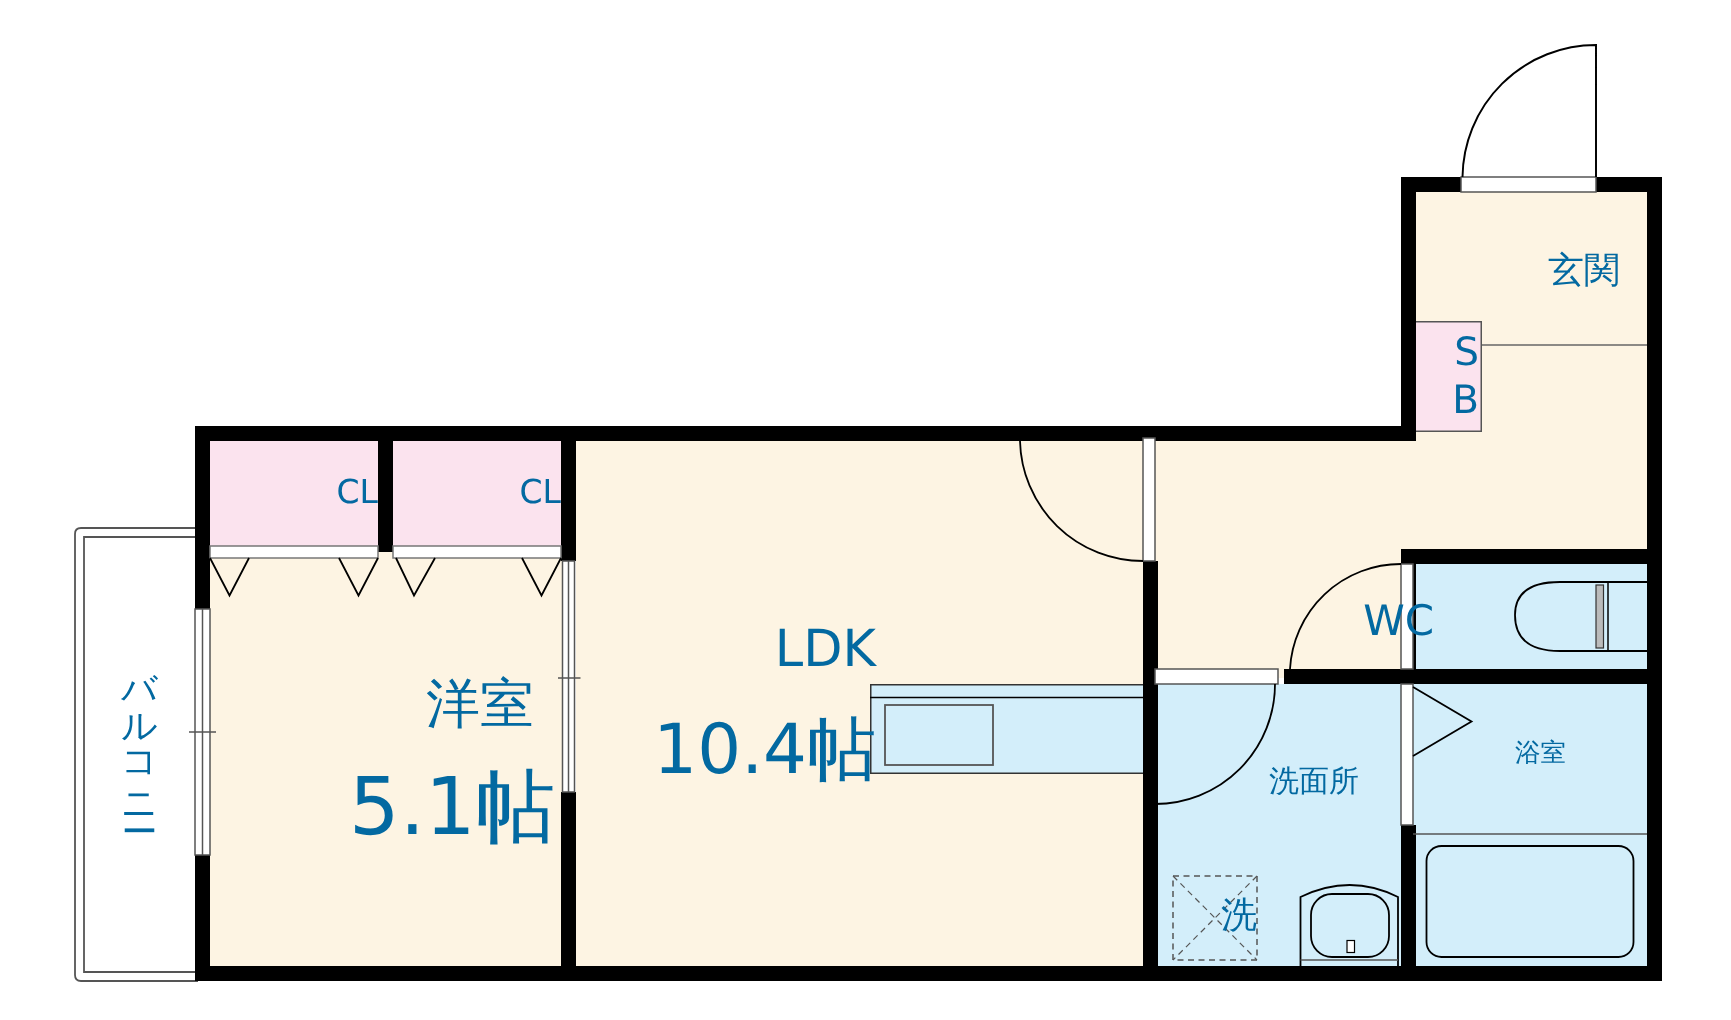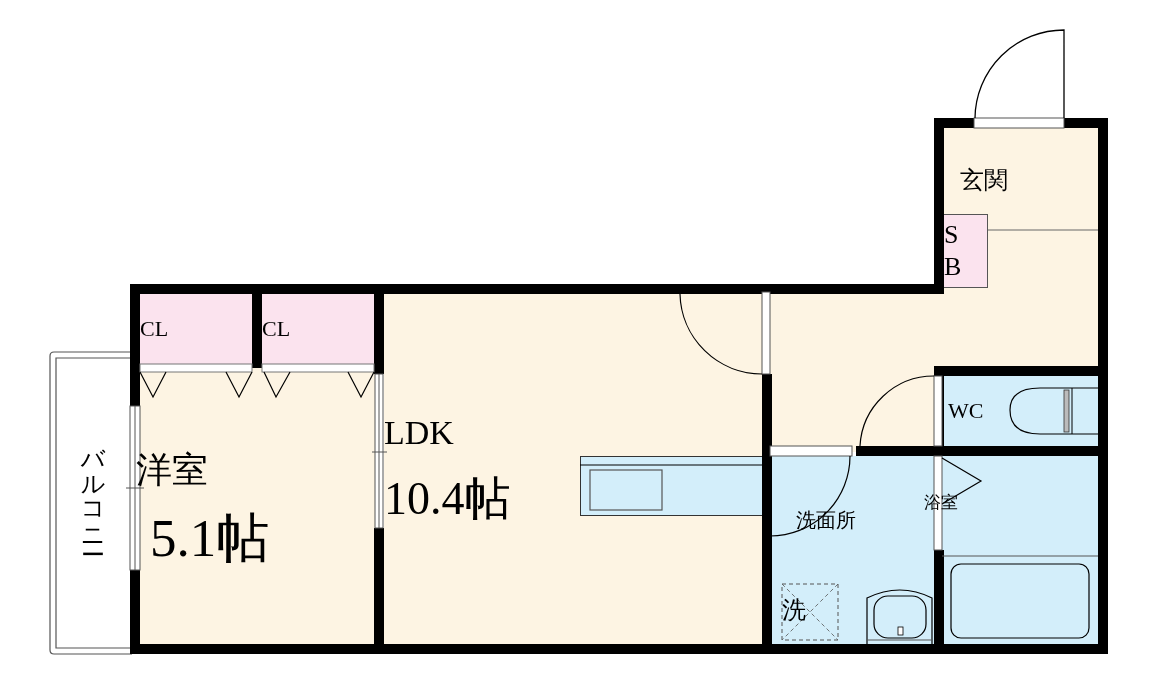--- a/index.html
+++ b/index.html
@@ -1,18 +1,18 @@
 <!DOCTYPE html>
 <html><head>
 <meta charset="utf-8">
 <style>
   html, body { margin:0; padding:0; background:#ffffff; }
   body { width:1154px; height:680px; position:relative; overflow:hidden; font-family:"DejaVu Sans","Liberation Sans",sans-serif; }
   .room { position:absolute; }
-  .label { position:absolute; color:#000000; text-align:left; white-space:nowrap; line-height:1;font-family:Liberation Serif, serif; }
+  .label { position:absolute; color:#0369a1; text-align:right; white-space:nowrap; line-height:1; }
   svg { position:absolute; left:0; top:0; }
 </style>
 </head>
 <body>
 
 <div class="room" style="left:50px;top:352px;width:82px;height:298px;background:#fff;"></div>
 <div class="room" style="left:132px;top:368px;width:248px;height:282px;background:#fdf4e3;"></div>
 <div class="room" style="left:140px;top:292px;width:112px;height:72px;background:#fbe3ee;"></div>
 <div class="room" style="left:262px;top:292px;width:114px;height:72px;background:#fbe3ee;"></div>
 <div class="room" style="left:384px;top:292px;width:380px;height:352px;background:#fdf4e3;"></div>
@@ -115,18 +115,18 @@
 <div class="label" style="left:150px;top:512px;width:220px;font-size:53px;">5.1帖</div>
 
 <div class="label" style="left:384px;top:416px;width:200px;font-size:34px;">LDK</div>
 <div class="label" style="left:384px;top:476px;width:200px;font-size:46px;">10.4帖</div>
 
 <div class="label" style="left:960px;top:168px;width:120px;font-size:24px;">玄関</div>
 
 <div class="label" style="left:944px;top:222px;width:42px;font-size:26px;">S</div>
 <div class="label" style="left:944px;top:254px;width:42px;font-size:26px;">B</div>
 
-<div class="label" style="left:948px;top:400px;width:60px;font-size:22px;">WC</div>
+<div class="label" style="left:896px;top:400px;width:60px;font-size:28px;">WC</div>
 
 <div class="label" style="left:796px;top:510px;width:110px;font-size:20px;">洗面所</div>
 <div class="label" style="left:782px;top:598px;width:56px;font-size:24px;">洗</div>
 
 <div class="label" style="left:924px;top:494px;width:120px;font-size:17px;">浴室</div>
 
 </body></html>

